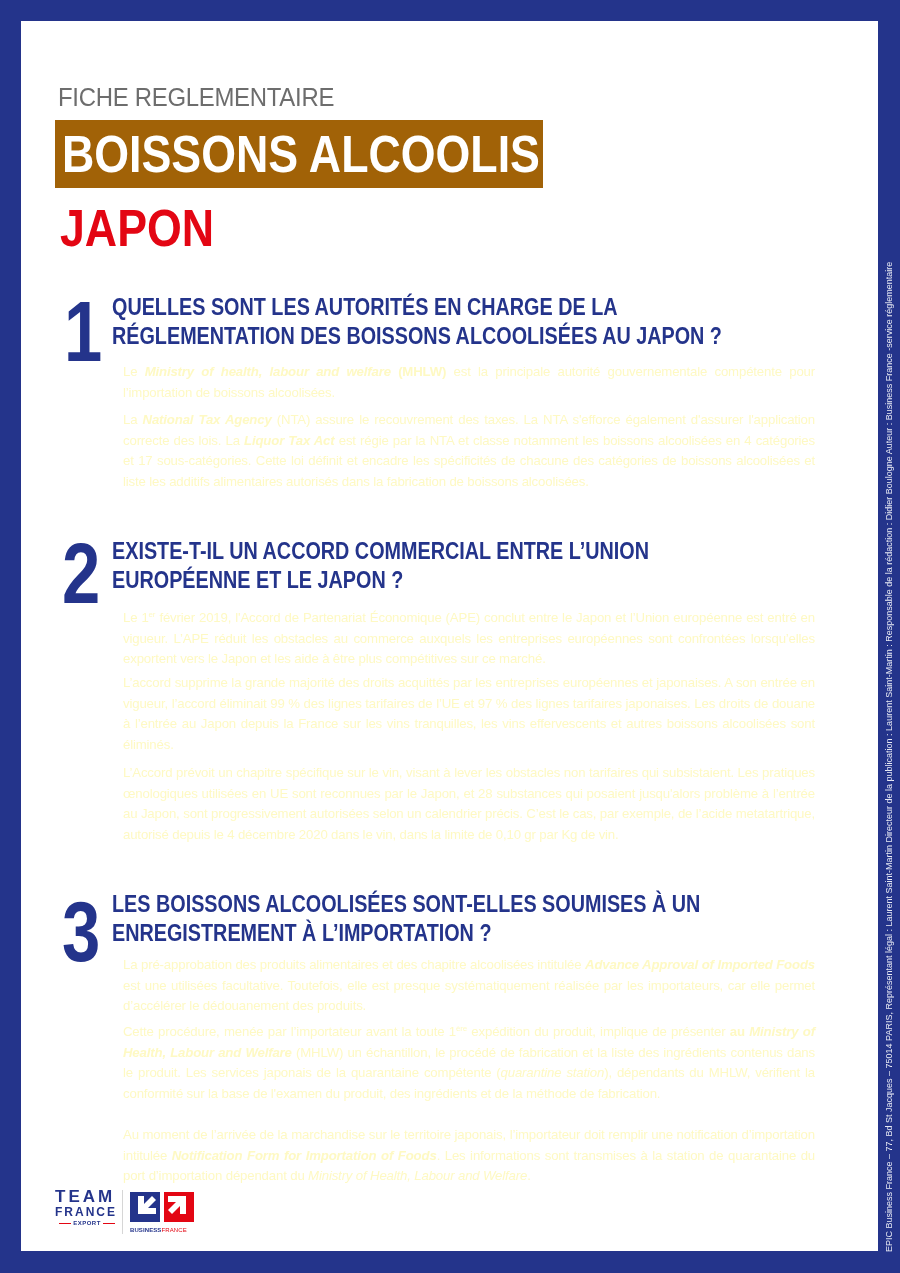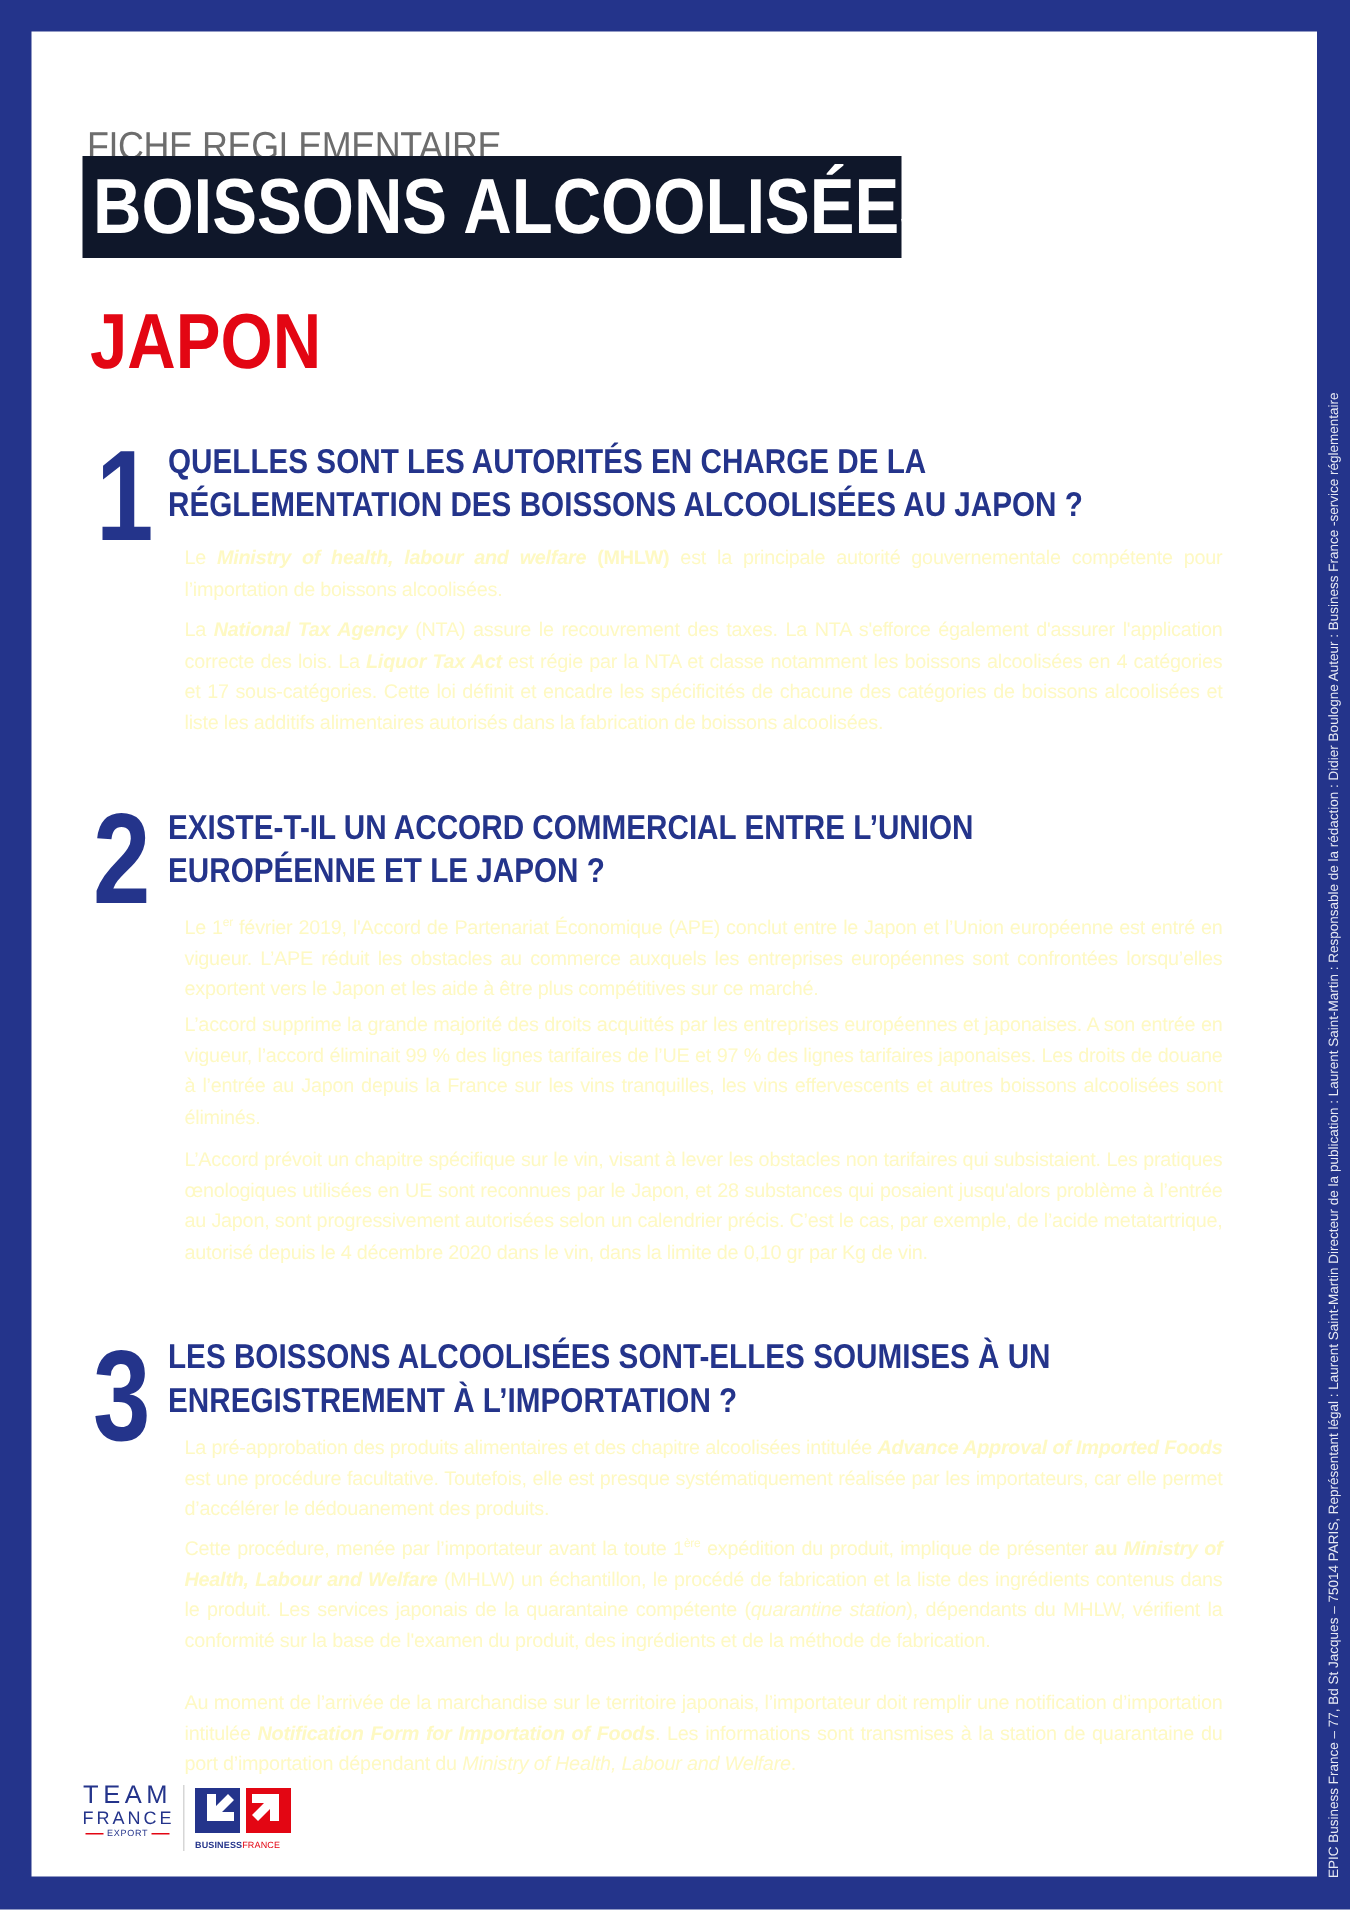--- a/index.html
+++ b/index.html
@@ -26,23 +26,23 @@
     font-size: 9px;
     white-space: nowrap;
     line-height: 18px;
   }
   .kicker {
     position: absolute; left: 58px; top: 82px;
     font-size: 26px; color: #6d6d6d; letter-spacing: -0.3px;
     transform: scaleX(0.92); transform-origin: 0 0;
   }
   .banner {
-    position: absolute; left: 55px; top: 104px;
-    width: 546px; height: 68px;
-    background: #0f172a;
+    position: absolute; left: 55px; top: 120px;
+    width: 488px; height: 68px;
+    background: #a16207;
   }
   .banner span {
     position: absolute; left: 7px; top: 4px;
     font-size: 52px; font-weight: bold; color: #ffffff;
     transform: scaleX(0.86); transform-origin: 0 0; white-space: nowrap;
   }
   .country {
     position: absolute; left: 60px; top: 198px;
     font-size: 52px; font-weight: bold; color: #e30613;
     transform: scaleX(0.86); transform-origin: 0 0;
@@ -58,21 +58,21 @@
     font-size: 23px; line-height: 29px;
     transform: scaleX(0.86); transform-origin: 0 0; white-space: nowrap;
   }
   .para {
     position: absolute; left: 123px; width: 692px;
     font-size: 13.2px; line-height: 20.5px; color: #fef9c3;
     text-align: justify; letter-spacing: -0.15px;
   }
   .para b i, .para i b { font-weight: bold; font-style: italic; }
   .logos { position: absolute; left: 55px; top: 1188px; width: 160px; height: 48px; }
-  .tfe { position: absolute; left: 0; top: 0; width: 60px; text-align: center; color: #24348b; font-weight: normal; }
+  .tfe { position: absolute; left: 0; top: 0; width: 60px; text-align: right; color: #24348b; font-weight: bold; }
   .tfe .l1 { font-size: 17px; letter-spacing: 3px; line-height: 17px; }
   .tfe .l2 { font-size: 12px; letter-spacing: 2px; line-height: 14px; }
   .tfe .l3 { font-size: 6px; letter-spacing: 0.5px; color: #24348b; line-height: 8px; }
   .tfe .l3 .dash { display: inline-block; width: 12px; height: 1px; background: #e30613; vertical-align: middle; }
   .divider { position: absolute; left: 67px; top: 2px; width: 1px; height: 44px; background: #d6d6d6; }
   .bf { position: absolute; left: 75px; top: 4px; width: 70px; }
   .bf-label { font-size: 6px; font-weight: bold; color: #24348b; margin-top: 1px; letter-spacing: 0.1px; }
   .bf-label .fr { color: #e30613; font-weight: normal; }
 </style>
 </head>
@@ -103,21 +103,21 @@
 </div>
 <div class="para" style="top:605px;"><span>Le 1</span><sup style="font-size:8px">er</sup><span> février 2019, l'Accord de Partenariat Économique (APE) conclut entre le Japon et l’Union européenne est entré en vigueur. L’APE réduit les obstacles au commerce auxquels les entreprises européennes sont confrontées lorsqu’elles exportent vers le Japon et les aide à être plus compétitives sur ce marché.</span></div>
 <div class="para" style="top:673px;">L’accord supprime la grande majorité des droits acquittés par les entreprises européennes et japonaises. A son entrée en vigueur, l’accord éliminait 99 % des lignes tarifaires de l’UE et 97 % des lignes tarifaires japonaises. Les droits de douane à l’entrée au Japon depuis la France sur les vins tranquilles, les vins effervescents et autres boissons alcoolisées sont éliminés.</div>
 <div class="para" style="top:763px;">L’Accord prévoit un chapitre spécifique sur le vin, visant à lever les obstacles non tarifaires qui subsistaient. Les pratiques œnologiques utilisées en UE sont reconnues par le Japon, et 28 substances qui posaient jusqu'alors problème à l’entrée au Japon, sont progressivement autorisées selon un calendrier précis. C’est le cas, par exemple, de l’acide metatartrique, autorisé depuis le 4 décembre 2020 dans le vin, dans la limite de 0,10 gr par Kg de vin.</div>
 
 <div class="sec-num" style="left:62px; top:888px;">3</div>
 <div class="sec-title" style="top:890px;">
   <div>LES BOISSONS ALCOOLISÉES SONT-ELLES SOUMISES À UN</div>
   <div>ENREGISTREMENT À L’IMPORTATION ?</div>
 </div>
-<div class="para" style="top:955px;"><span>La pré-approbation des produits alimentaires et des chapitre alcoolisées intitulée </span><b><i>Advance Approval of Imported Foods</i></b><span> est une procédure facultative. Toutefois, elle est presque systématiquement réalisée par les importateurs, car elle permet d’accélérer le dédouanement des produits.</span></div>
+<div class="para" style="top:955px;"><span>La pré-approbation des produits alimentaires et des chapitre alcoolisées intitulée </span><b><i>Advance Approval of Imported Foods</i></b><span> est une utilisées facultative. Toutefois, elle est presque systématiquement réalisée par les importateurs, car elle permet d’accélérer le dédouanement des produits.</span></div>
 <div class="para" style="top:1019px;"><span>Cette procédure, menée par l’importateur avant la toute 1</span><sup style="font-size:8px">ère</sup><span> expédition du produit, implique de présenter </span><b>au</b><span> </span><b><i>Ministry of Health, Labour and Welfare</i></b><span> (MHLW) un échantillon, le procédé de fabrication et la liste des ingrédients contenus dans le produit. Les services japonais de la quarantaine compétente (</span><i>quarantine station</i><span>), dépendants du MHLW, vérifient la conformité sur la base de l'examen du produit, des ingrédients et de la méthode de fabrication.</span></div>
 <div class="para" style="top:1125px;"><span>Au moment de l’arrivée de la marchandise sur le territoire japonais, l’importateur doit remplir une notification d’importation intitulée </span><b><i>Notification Form for Importation of Foods</i></b><span>. Les informations sont transmises à la station de quarantaine du port d’importation dépendant du </span><i>Ministry of Health, Labour and Welfare</i><span>.</span></div>
 
 <div class="logos">
   <div class="tfe">
     <div class="l1">TEAM</div>
     <div class="l2">FRANCE</div>
     <div class="l3"><span class="dash"></span> <span>EXPORT</span> <span class="dash"></span></div>
   </div>
   <div class="divider"></div>

